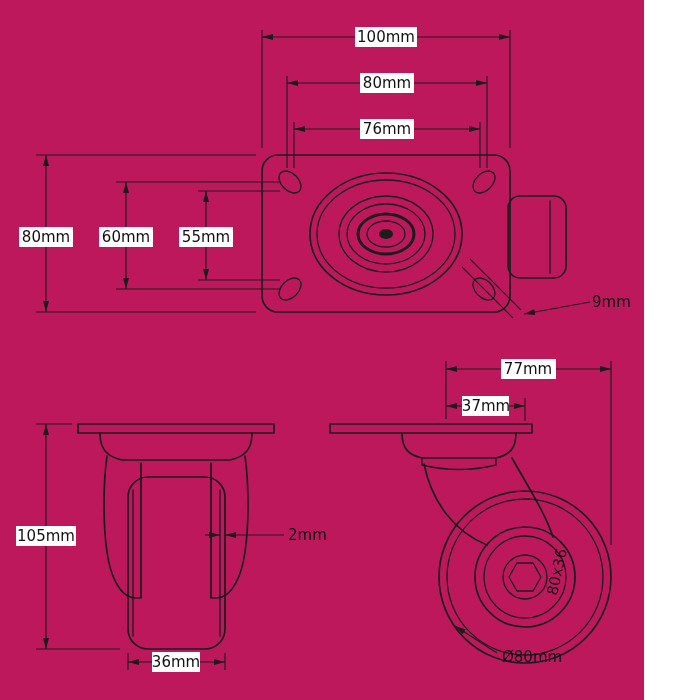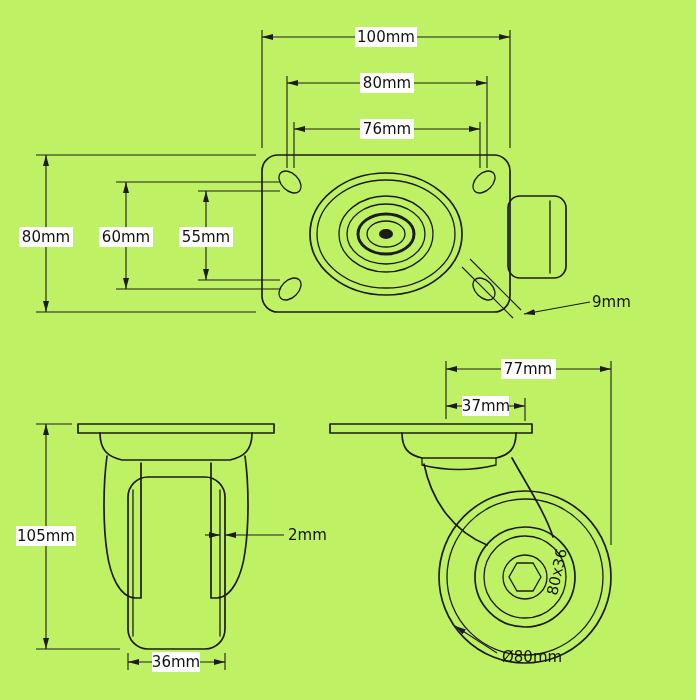--- a/index.html
+++ b/index.html
@@ -1,16 +1,16 @@
 <!DOCTYPE html>
 <html><head>
 <meta charset="utf-8">
 <style>
   html,body{margin:0;padding:0;background:#fff;}
-  .stage{position:relative;width:696px;height:700px;background:#bef264;overflow:hidden;}
+  .stage{position:relative;width:644px;height:700px;background:#be185d;overflow:hidden;}
   svg{display:block;}
   .ol{stroke:#1c1c1c;stroke-width:1.7;fill:none;stroke-linecap:round;stroke-linejoin:round;}
   .ol-thin{stroke:#1c1c1c;stroke-width:1.3;fill:none;stroke-linecap:round;}
   .ol-thick{stroke:#1c1c1c;stroke-width:3;fill:none;}
   .dl{stroke:#1c1c1c;stroke-width:1.1;fill:none;}
   .lbl{font-family:"DejaVu Sans",sans-serif;font-size:15px;fill:#111;}
   .lblbg{fill:#ffffff;}
 </style>
 </head>
 <body>

